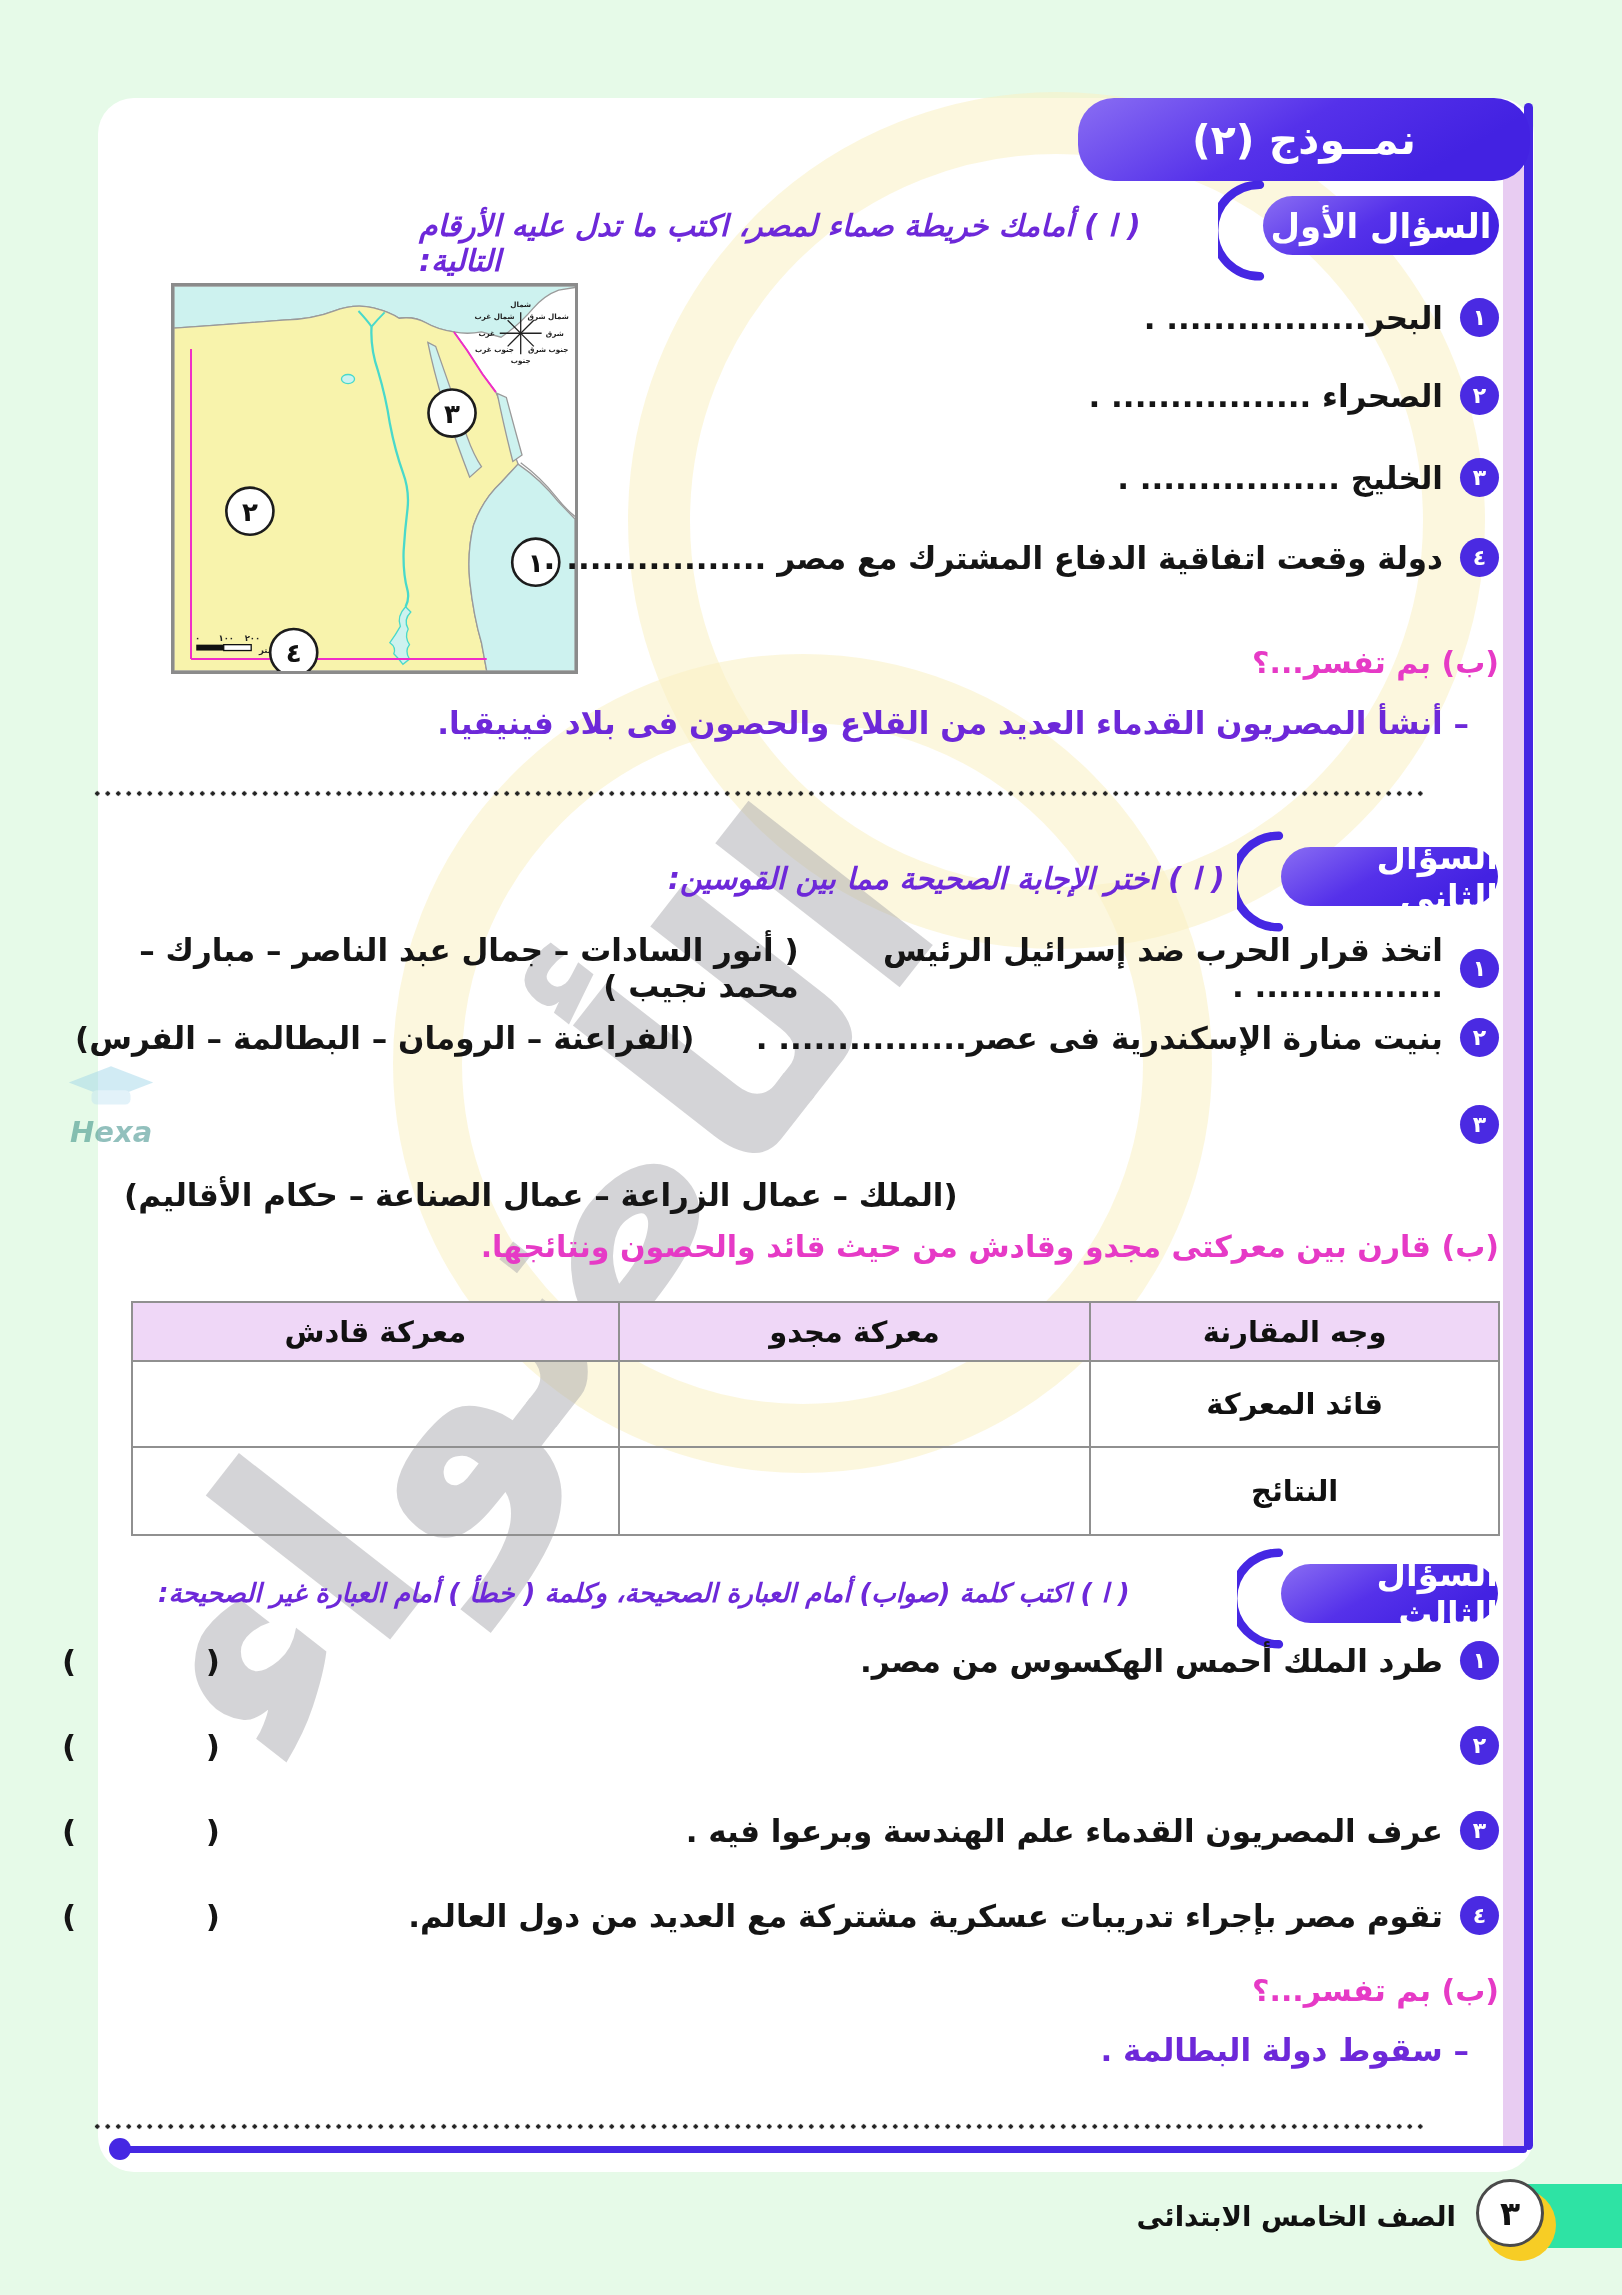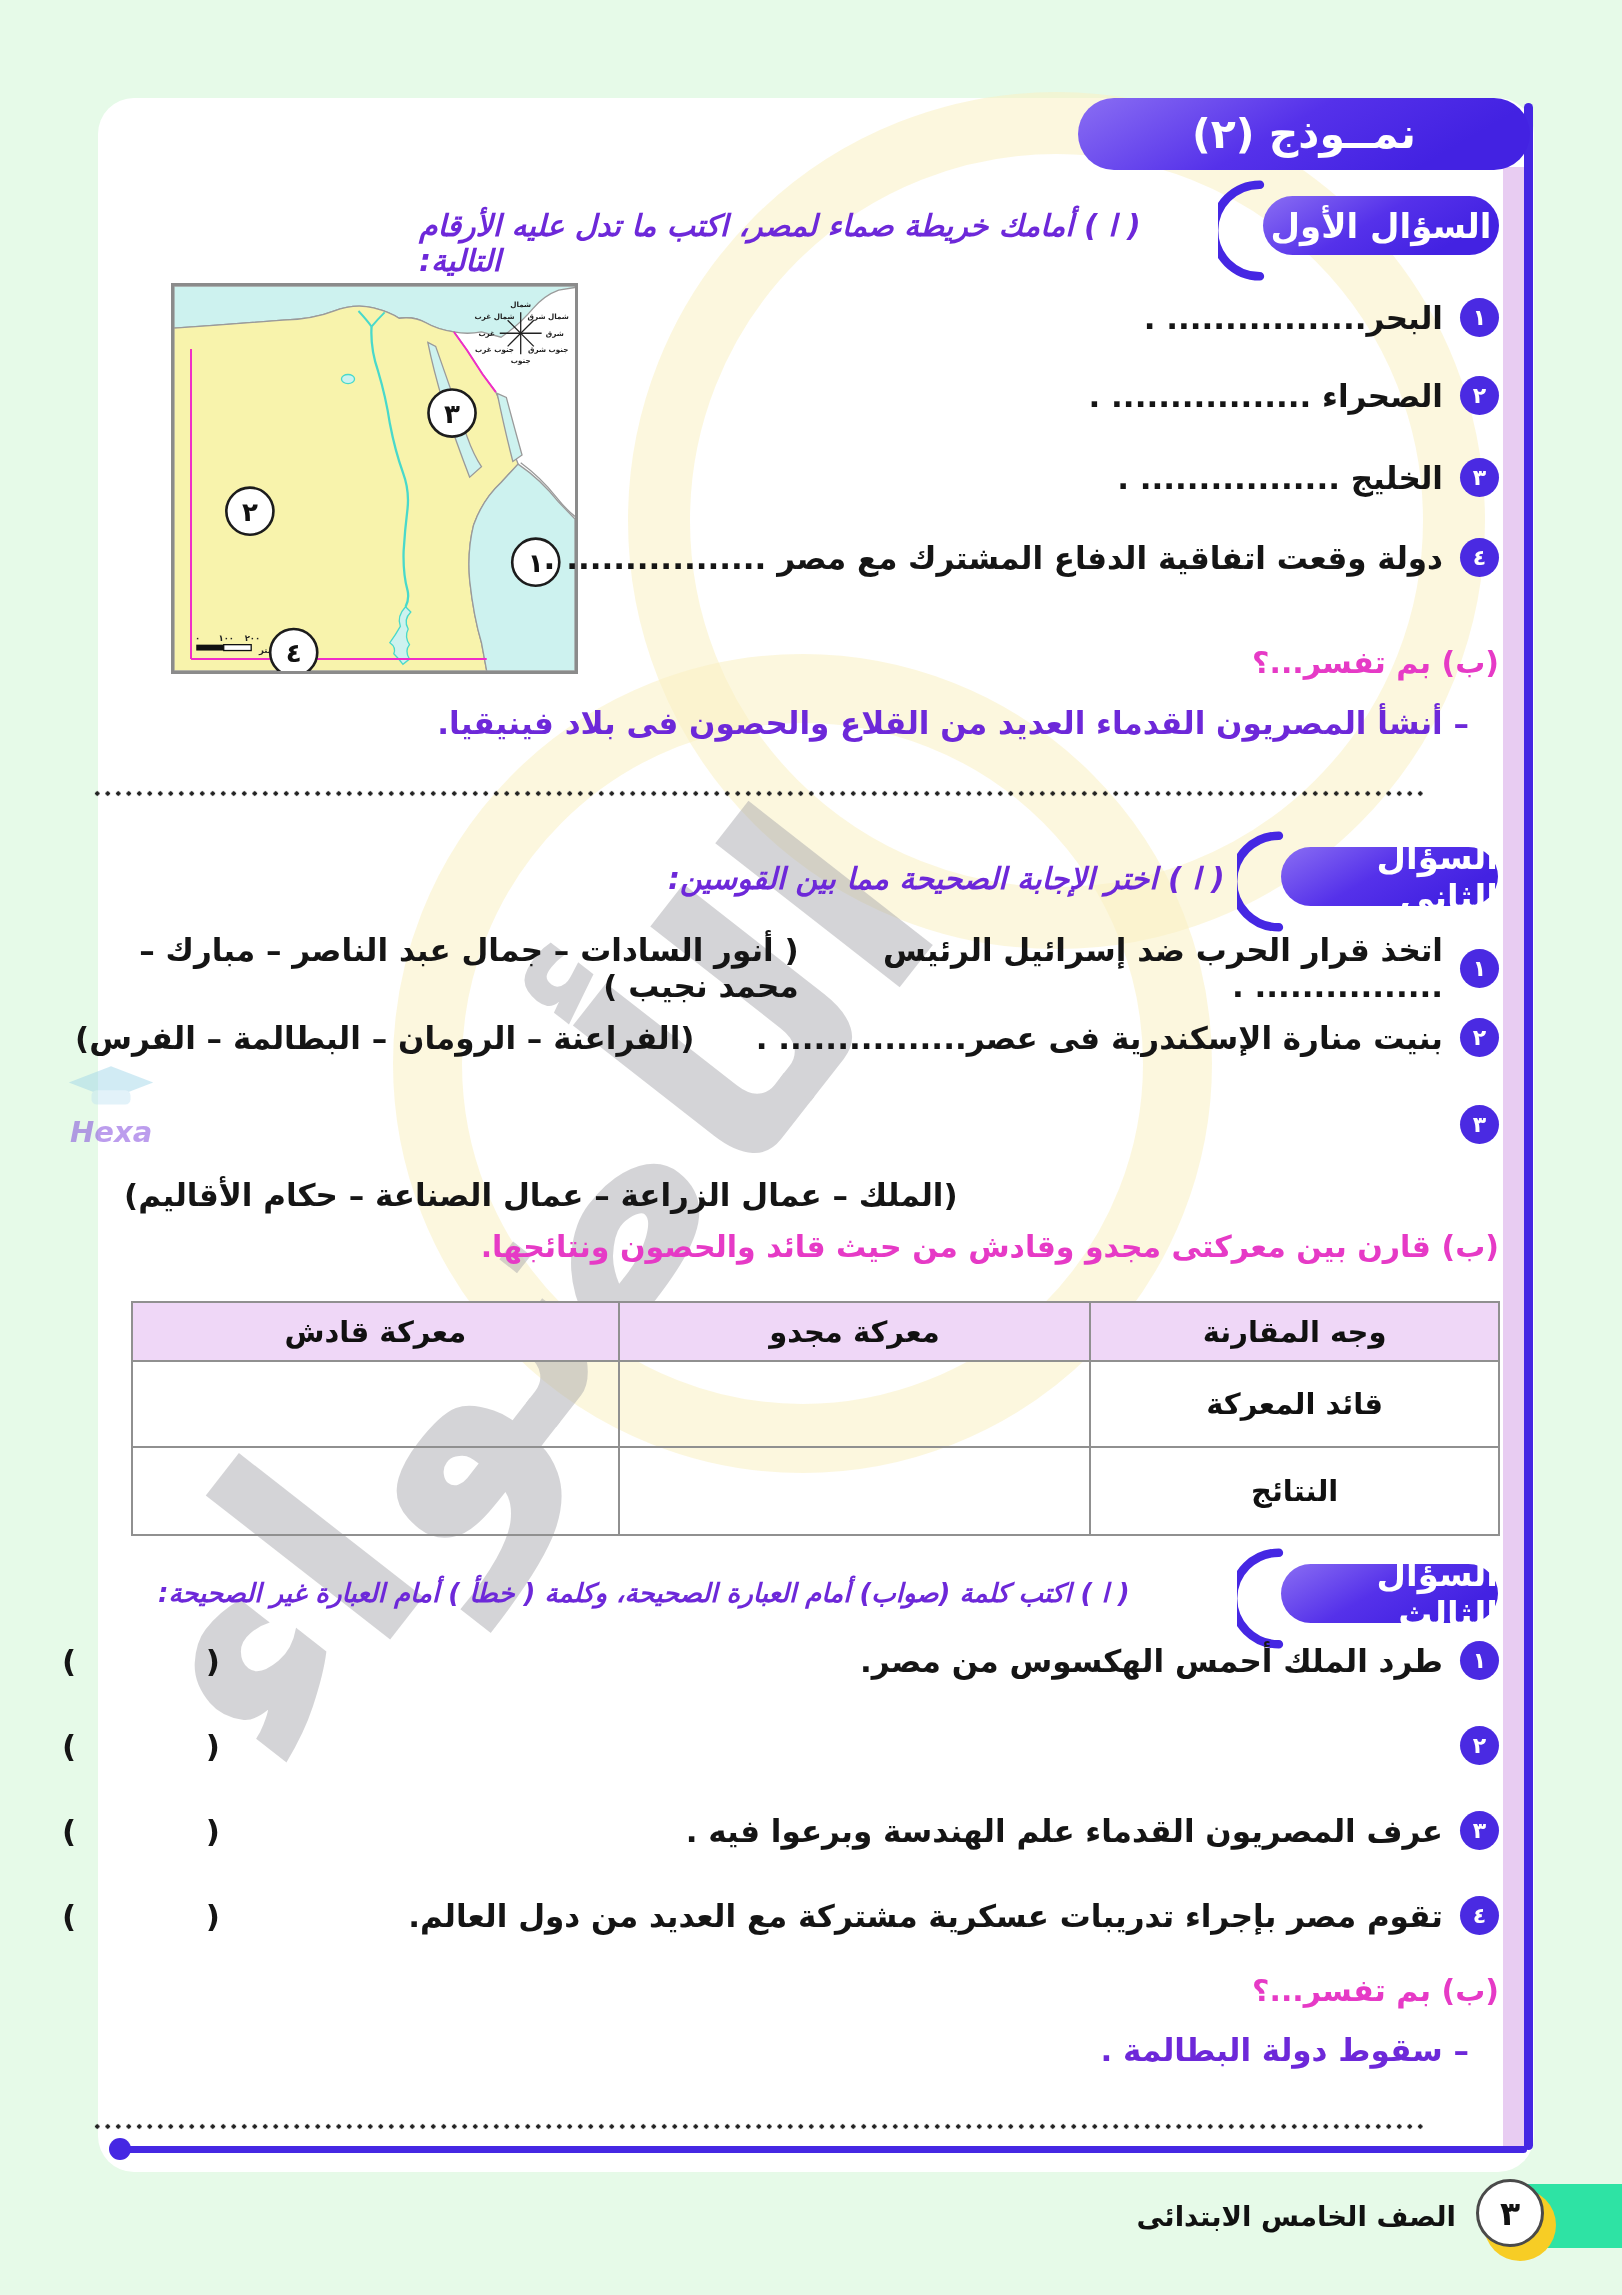--- a/index.html
+++ b/index.html
@@ -14,23 +14,23 @@
   .blue-dot{left:109px;top:2138px;width:22px;height:22px;border-radius:50%;background:#4527e3;z-index:3;}
   
   .ring{border-radius:50%;z-index:1;opacity:.55;}
   .ring1{left:628px;top:92px;width:733px;height:733px;border:62px solid #faf1c3;}
   .ring2{left:393px;top:654px;width:681px;height:681px;border:69px solid #faf1c3;}
   .brand-wm{left:-92px;top:1060px;width:1243px;height:458px;transform:rotate(-52deg);
     font-size:308px;font-weight:700;color:#a7a7ac;opacity:.48;direction:rtl;text-align:center;
     letter-spacing:5.2px;z-index:1;line-height:458px;white-space:nowrap;}
   .hexa-wm{left:19.6px;top:1063px;width:183px;opacity:.45;z-index:1;text-align:center;}
   .hexa-wm .cap{width:98px;height:52px;margin:0 auto;}
-  .hexa-wm .hexa-text{font-size:29px;font-weight:700;font-style:italic;color:#6d28d9;}
-  
-  .title-pill{left:1078px;top:98px;width:452px;height:72px;border-radius:36px;
+  .hexa-wm .hexa-text{font-size:29px;font-weight:700;font-style:italic;color:#0f766e;}
+  
+  .title-pill{left:1078px;top:98px;width:452px;height:83px;border-radius:36px;
     background:linear-gradient(150deg,#8a6ef3 0%,#5531ea 45%,#4322e2 80%);
     color:#fff;font-size:41px;font-weight:700;display:flex;align-items:center;justify-content:center;
     direction:rtl;z-index:4;}
   .qpill{height:59px;border-radius:34px;background:linear-gradient(150deg,#8a6ef3 0%,#5531ea 45%,#4322e2 80%);
     color:#fff;font-weight:700;font-size:34px;display:flex;align-items:center;justify-content:center;
     direction:rtl;z-index:4;}
   .qpill.q1{left:1263px;top:196px;width:236px;}
   .qpill.q2{left:1281px;top:847px;width:217px;}
   .qpill.q3{left:1281px;top:1564px;width:217px;}
   .pill-arc{width:55px;height:105px;z-index:4;}

